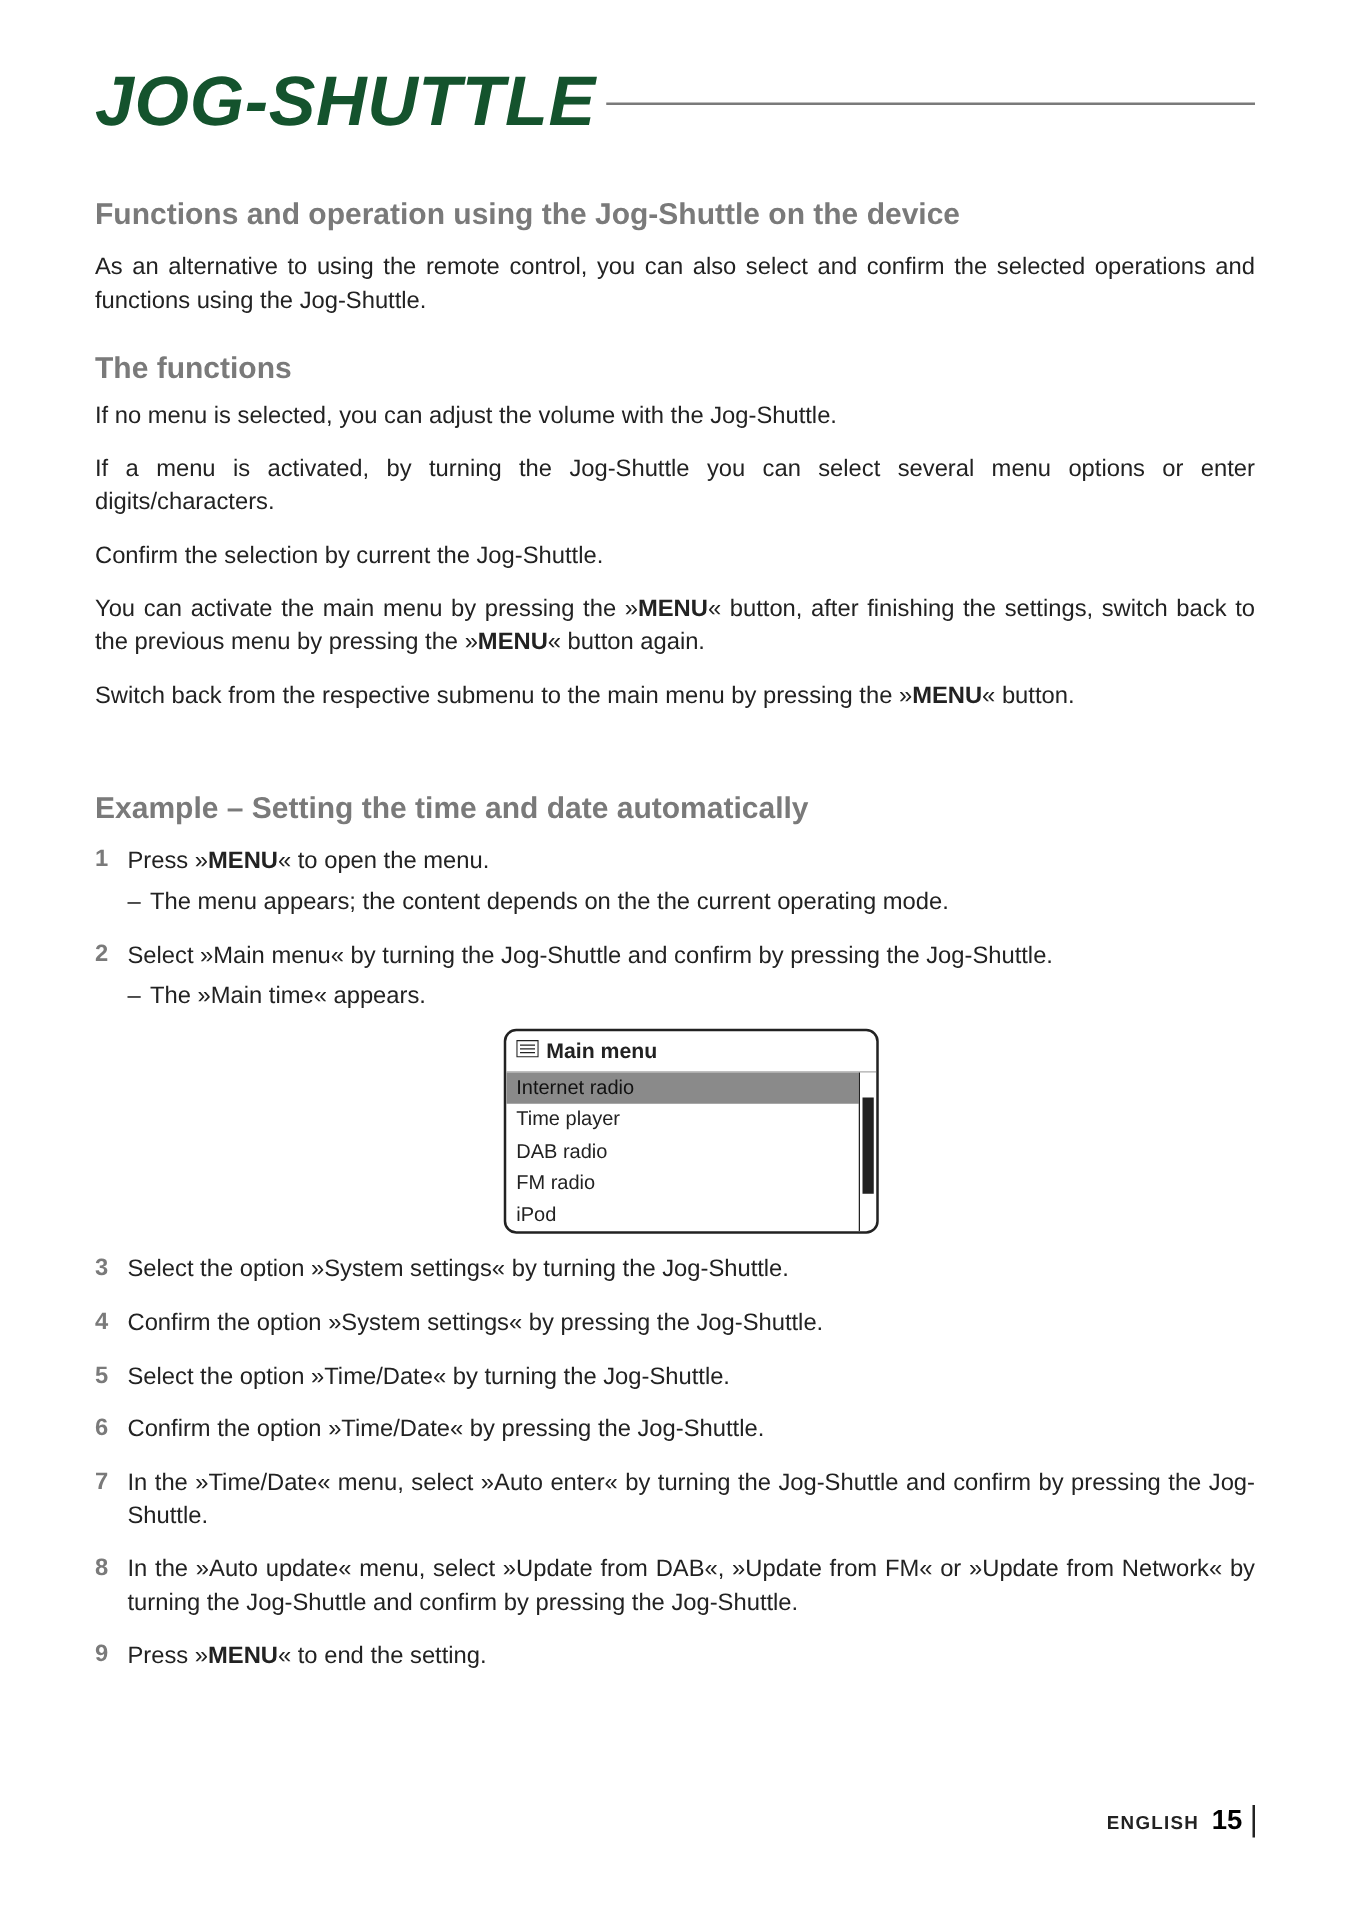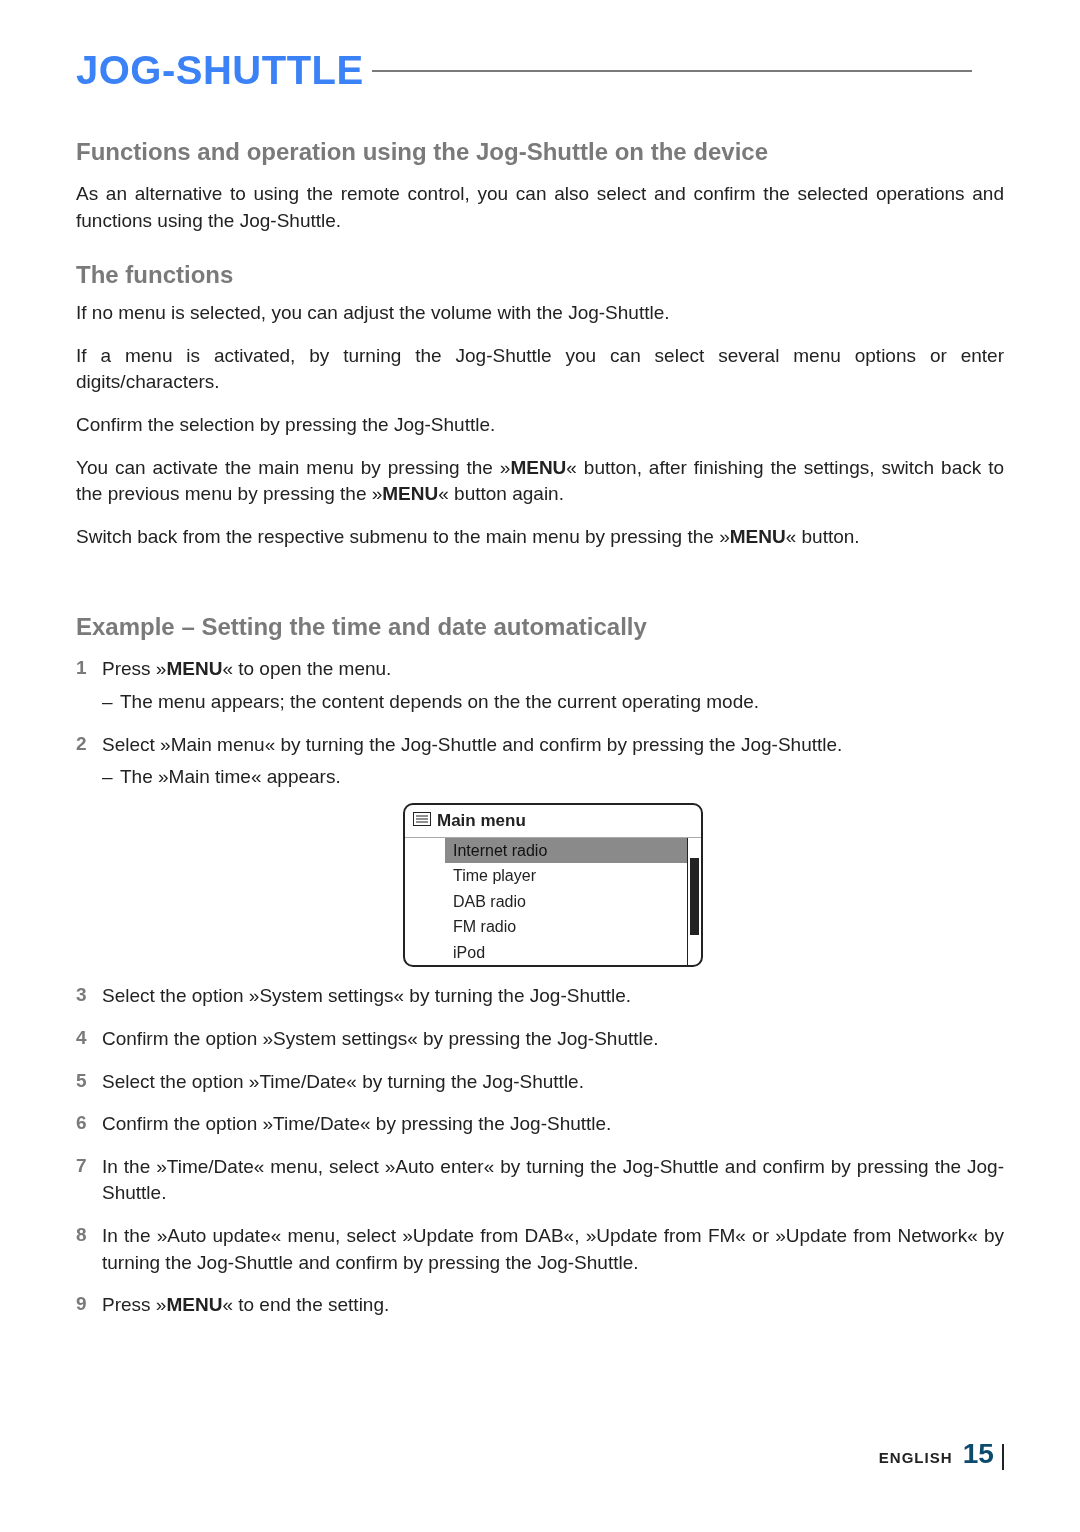--- a/index.html
+++ b/index.html
@@ -6,27 +6,28 @@
   body {
     font-family: Arial, Helvetica, sans-serif;
     background: #fff;
     color: #222;
     width: 1080px;
     height: 1532px;
     position: relative;
     padding: 48px 76px 70px 76px;
   }
   .page-title {
-    font-size: 40px;
+    font-size: 56px;
     font-weight: 900;
     letter-spacing: 0.5px;
-    color: #3b82f6;
+    color: #14532d;
     text-transform: uppercase;
     white-space: nowrap;
     overflow: hidden;
+    font-style: italic;
   }
   .page-title span.rule {
     display: inline-block;
     vertical-align: middle;
     border-top: 2px solid #7a7a7a;
     width: 600px;
     margin-left: 8px;
     position: relative;
     top: -2px;
   }
@@ -82,21 +83,21 @@
     font-family: Arial, sans-serif;
     overflow: hidden;
   }
   .lcd-head {
     display: flex; align-items: flex-start;
     padding: 4px 8px;
     font-size: 17px; font-weight: 600;
     border-bottom: 1px solid #aaa;
   }
   .lcd-head svg { width: 18px; height: 14px; margin-right: 6px; }
-  .lcd-body { display: flex; padding-left: 40px; }
+  .lcd-body { display: flex; }
   .lcd-list { flex: 1 1 auto; }
   .lcd-item {
     font-size: 16px; padding: 2px 8px; line-height: 1.35;
   }
   .lcd-item.selected { background: #8a8a8a; color: #111; }
   .lcd-scroll { width: 14px; border-left: 1px solid #222; position: relative; }
   .lcd-scroll .thumb {
     position: absolute; top: 16%; left: 2px; right: 2px;
     height: 60%; background: #222;
   }
@@ -105,21 +106,21 @@
     right: 76px;
     bottom: 60px;
     font-size: 15px;
   }
   .footer .lang {
     font-weight: 800; letter-spacing: 1px;
     text-transform: uppercase;
     margin-top: 24px;
   }
   .footer .pnum {
-    font-size: 28px; font-weight: 800; color: #0c4a6e;
+    font-size: 22px; font-weight: 800; color: #000000;
     margin-left: 6px;
     text-align: right;
   }
   .footer .bar {
     display: inline-block; width: 2px; height: 26px;
     background: #222; vertical-align: middle; margin-left: 4px;
     position: relative; top: -2px;
   }
 </style>
 </head>
@@ -131,21 +132,21 @@
 
 <div class="columns">
 
   <div class="col">
     <h2 class="section">Functions and operation using the Jog-Shuttle on the device</h2>
     <p class="body">As an alternative to using the remote control, you can also select and confirm the selected operations and functions using the Jog-Shuttle.</p>
 
     <h3 class="sub">The functions</h3>
     <p class="body">If no menu is selected, you can adjust the volume with the Jog-Shuttle.</p>
     <p class="body">If a menu is activated, by turning the Jog-Shuttle you can select several menu options or enter digits/characters.</p>
-    <p class="body">Confirm the selection by pressing the Jog-Shuttle.</p>
+    <p class="body">Confirm the selection by current the Jog-Shuttle.</p>
 
     <p class="body">
       <span>You can activate the main menu by pressing the »</span><span class="btn">MENU</span><span>« button, after finishing the settings, switch back to the previous menu by pressing the »</span><span class="btn">MENU</span><span>« button again.</span>
     </p>
 
     <p class="body">
       <span>Switch back from the respective submenu to the main menu by pressing the »</span><span class="btn">MENU</span><span>« button.</span>
     </p>
   </div>
 

